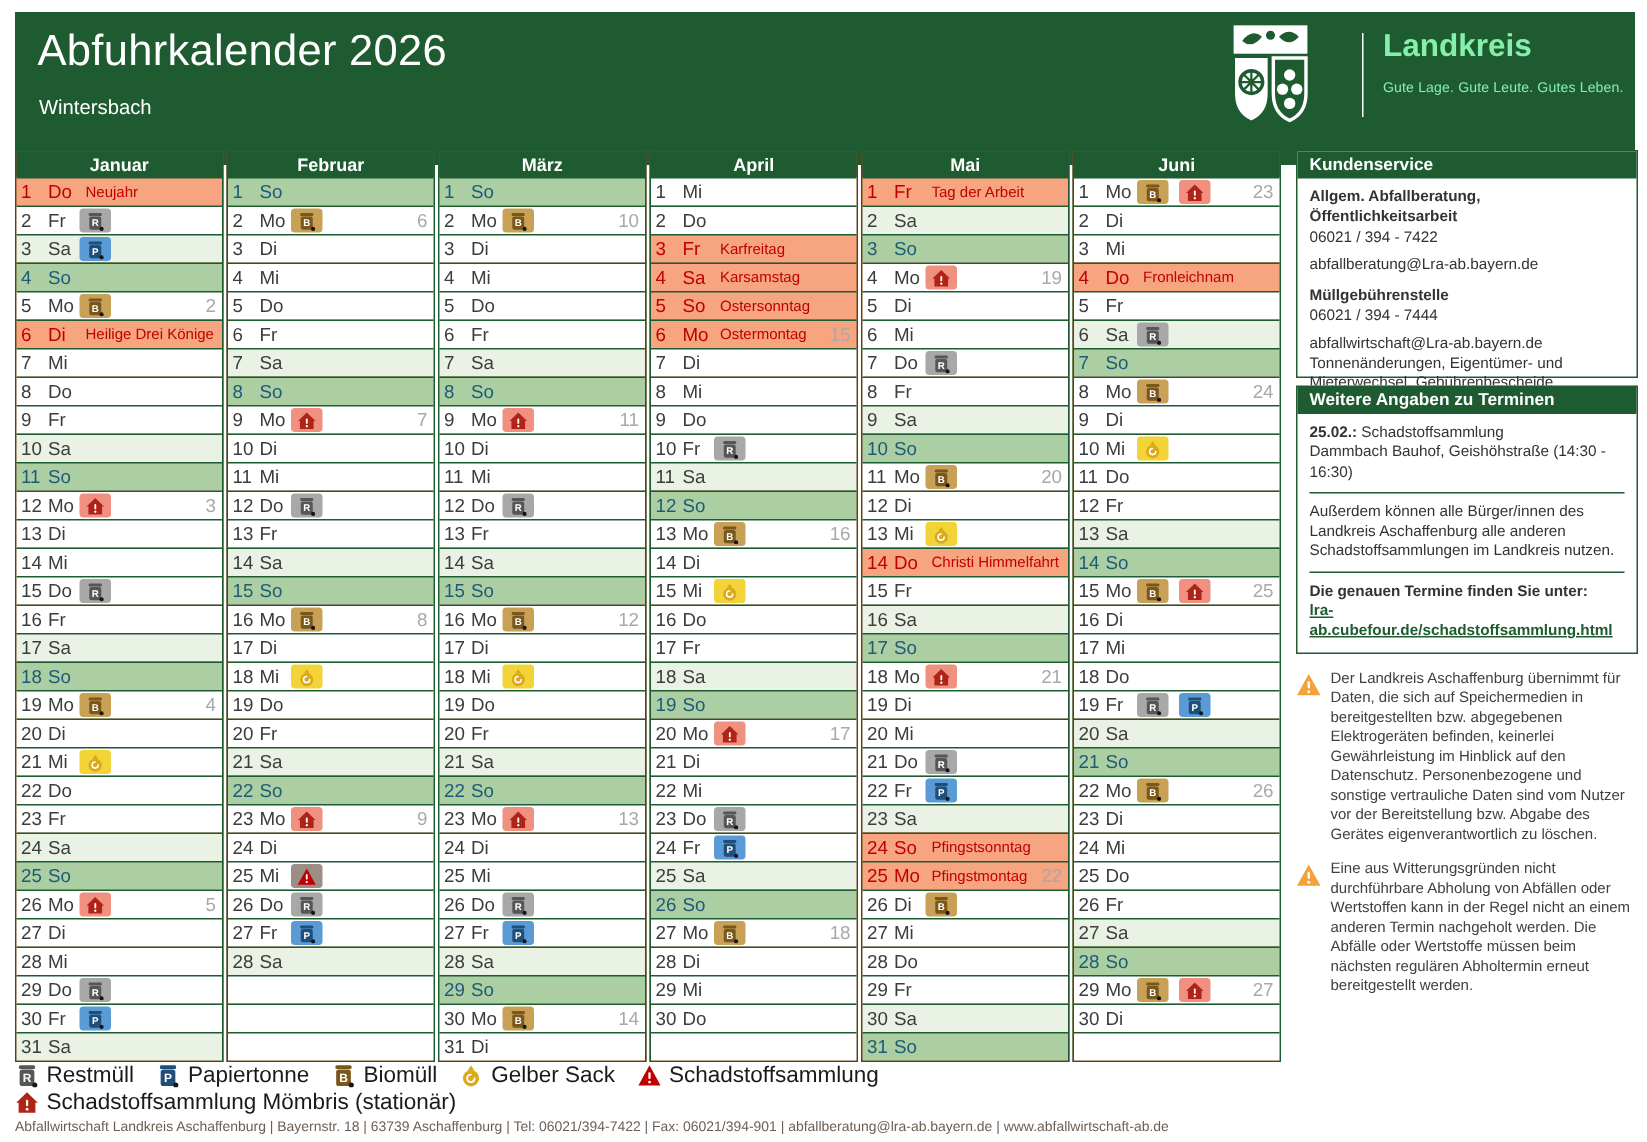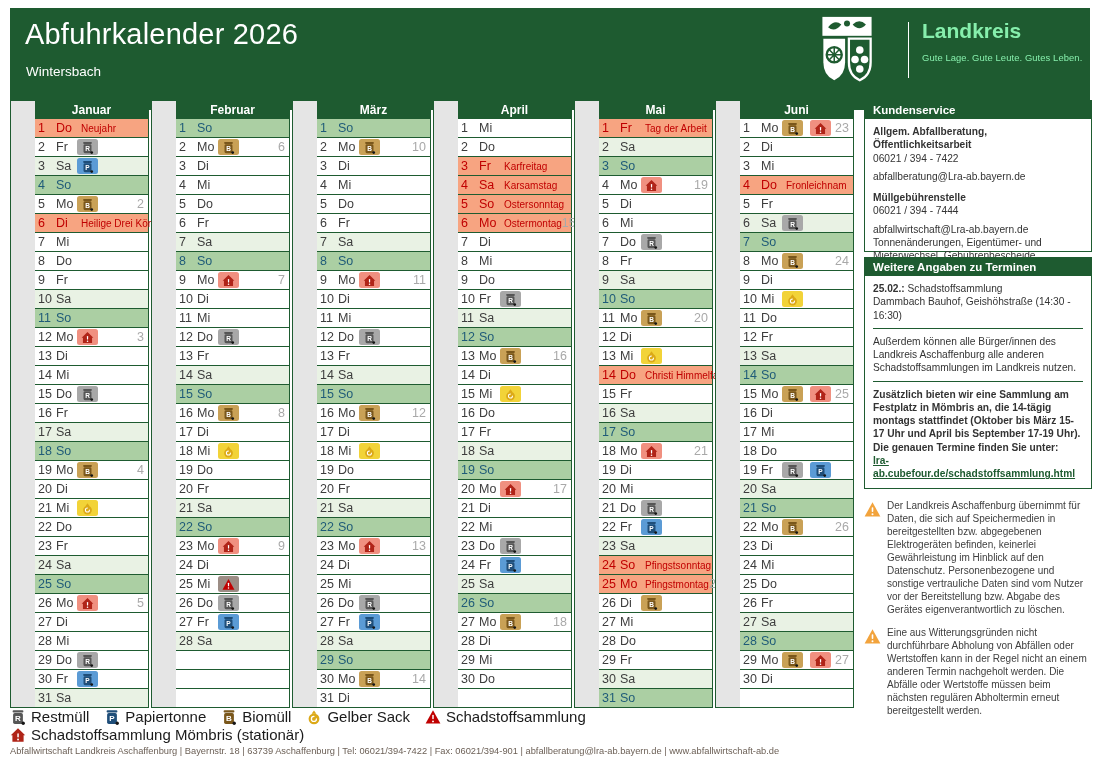--- a/index.html
+++ b/index.html
@@ -11,21 +11,21 @@
   .banner{position:absolute;left:10px;top:8px;width:1080px;height:102px;background:var(--green,#1E5B30);}
   .banner .title{position:absolute;left:15px;top:10px;color:#fff;font-size:29px;font-weight:400;letter-spacing:.2px;}
   .banner .subtitle{position:absolute;left:16px;top:56px;color:#fff;font-size:13.5px;}
   .crest{position:absolute;left:806px;top:7px;width:62px;height:70px;}
   .banner .vline{position:absolute;left:898px;top:14px;width:1px;height:56px;background:#fff;}
   .brand{position:absolute;left:912px;top:11px;color:#86efac;}
   .brand .bl{font-size:21px;font-weight:700;line-height:1.1;}
   .brand .tag{font-size:9.4px;margin-top:10px;letter-spacing:.1px;}
   
   .calendar{position:absolute;left:10px;top:100px;display:flex;gap:2px;}
-  .month-col{width:139px;border:1px solid var(--green,#1E5B30);box-sizing:border-box;background:#e5e5e5;padding-left:24px;}
+  .month-col{width:139px;border:1px solid var(--green,#1E5B30);box-sizing:border-box;background:#c2410c;}
   .month-header{height:17px;background:var(--green,#1E5B30);color:#fff;font-size:12px;font-weight:700;
     display:flex;align-items:center;justify-content:center;}
   .day-row{height:19px;box-sizing:border-box;border-top:1px solid var(--green,#1E5B30);
     display:flex;align-items:center;font-size:12.5px;background:#fff;padding-left:3px;}
   .day-row:first-of-type{border-top:none;}
   .day-row.sat{background:var(--saturday_bg,#E9F2E4);}
   .day-row.sun{background:var(--sunday_bg,#ABCFA3);}
   .day-row.sun .dnum,.day-row.sun .dwd{color:var(--sunday_text,#1F5B78);}
   .day-row.hol{background:var(--holiday_bg,#F7A481);}
   .day-row.hol .dnum,.day-row.hol .dwd{color:var(--holiday_text,#C00000);}
@@ -1481,21 +1481,20 @@
   </div>
 
   <div class="box" id="termine">
     <div class="box-header">Weitere Angaben zu Terminen</div>
     <div class="box-body">
       <div><b>25.02.:</b> <span>Schadstoffsammlung</span></div>
       <div>Dammbach Bauhof, Geishöhstraße (14:30 - 16:30)</div>
       <hr>
       <div>Außerdem können alle Bürger/innen des Landkreis Aschaffenburg alle anderen Schadstoffsammlungen im Landkreis nutzen.</div>
       <hr>
-      <div class="bb">Zusätzlich bieten wir eine Sammlung am Festplatz in Mömbris an, die 14-tägig montags stattfindet (Oktober bis März 15-17 Uhr und April bis September 17-19 Uhr).</div>
       <div class="bb">Die genauen Termine finden Sie unter:</div>
       <a class="green-link" href="#">lra-ab.cubefour.de/schadstoffsammlung.html</a>
     </div>
   </div>
 
   <div class="warnings">
     <div class="warn">
       <span class="warn-icon">
           <svg viewBox="0 0 16 16">
             <path d="M8 1.2 L15.4 14.6 H0.6 Z" fill="#F2A33C"></path>

